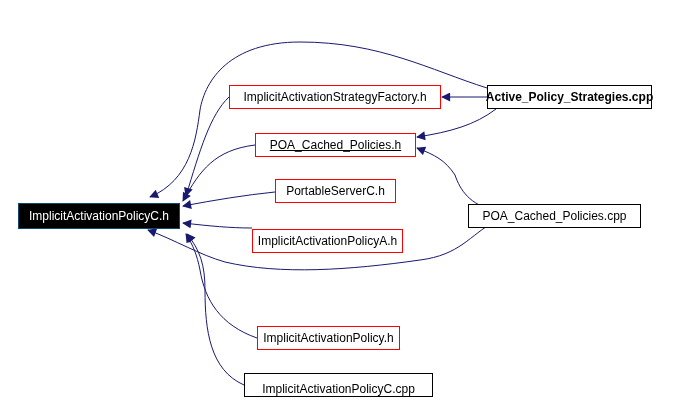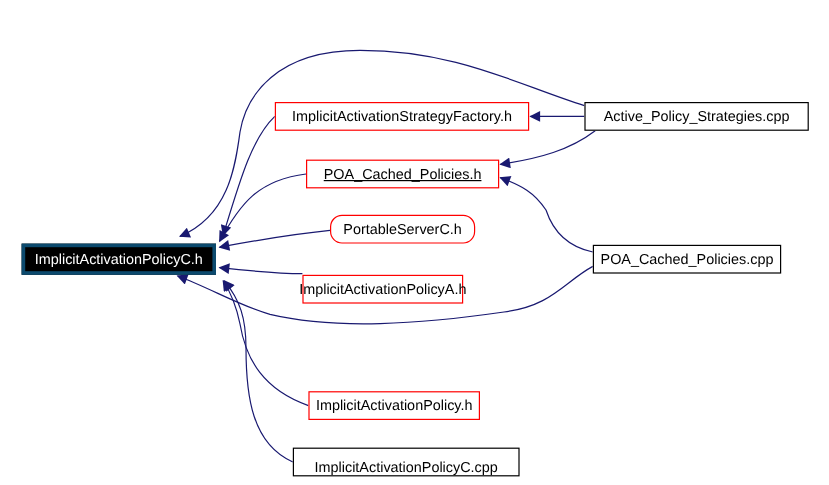--- a/index.html
+++ b/index.html
@@ -1,21 +1,21 @@
 <!DOCTYPE html>
 <html><head>
 <meta charset="utf-8">
 <style>
   html, body { margin: 0; padding: 0; background: #ffffff; }
   body { width: 691px; height: 404px; position: relative; overflow: hidden; font-family: "Liberation Sans", "DejaVu Sans", sans-serif; }
   #edges { position: absolute; left: 0; top: 0; width: 691px; height: 404px; }
   .node { position: absolute; box-sizing: border-box; height: 24px; display: flex; align-items: center; justify-content: center; font-size: 12px; color: #000; background: #fff; white-space: nowrap; }
   .node.red { border: 1px solid #ff0000; }
   .node.black { border: 1px solid #000000; }
-  .node.root { background: #000; color: #fff; border: 3px solid #0c4a6e; height: 26px; }
+  .node.root { background: #000; color: #fff; border: 1px solid #0c4a6e; height: 26px; }
 </style>
 </head>
 <body>
 
 <svg id="edges" xmlns="http://www.w3.org/2000/svg" viewBox="0 0 691 404">
   <defs>
     <marker id="arrow" viewBox="0 0 10 10" refX="9" refY="5" markerWidth="11" markerHeight="9" orient="auto" markerUnits="userSpaceOnUse">
       <path d="M0,0 L10,5 L0,10 z" fill="#191970"></path>
     </marker>
   </defs>
@@ -50,35 +50,35 @@
 </div>
 
 <div class="node red" style="left:229px; top:85px; width:212px;">
   <span>ImplicitActivationStrategyFactory.h</span>
 </div>
 
 <div class="node red" style="left:255px; top:133px; width:161px;text-decoration:underline;">
   <span>POA_Cached_Policies.h</span>
 </div>
 
-<div class="node red" style="left:275px; top:179px; width:121px;border-radius:10px;">
+<div class="node red" style="left:275px; top:179px; width:121px;">
   <span>PortableServerC.h</span>
 </div>
 
-<div class="node red" style="left:252px; top:229px; width:134px;">
+<div class="node red" style="left:252px; top:229px; width:151px;">
   <span>ImplicitActivationPolicyA.h</span>
 </div>
 
 <div class="node red" style="left:257px; top:326px; width:143px;">
   <span>ImplicitActivationPolicy.h</span>
 </div>
 
 <div class="node black" style="left:244px; top:373px; width:189px;align-items:flex-end;">
   <span>ImplicitActivationPolicyC.cpp</span>
 </div>
 
-<div class="node black" style="left:487px; top:85px; width:187px;">
+<div class="node black" style="left:487px; top:85px; width:165px;font-weight:bold;">
   <span>Active_Policy_Strategies.cpp</span>
 </div>
 
-<div class="node black" style="left:494px; top:204px; width:157px;">
+<div class="node black" style="left:468px; top:204px; width:173px;">
   <span>POA_Cached_Policies.cpp</span>
 </div>
 
 </body></html>

